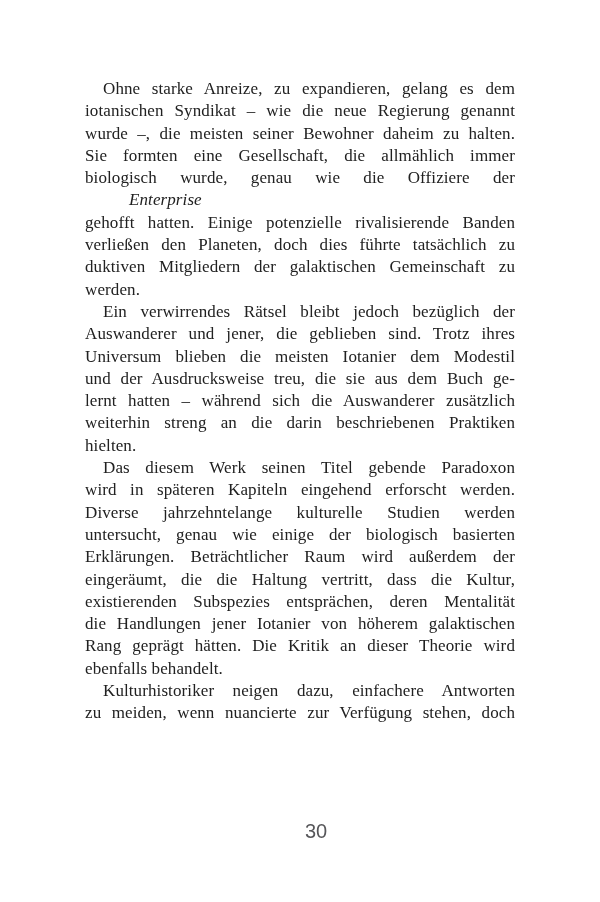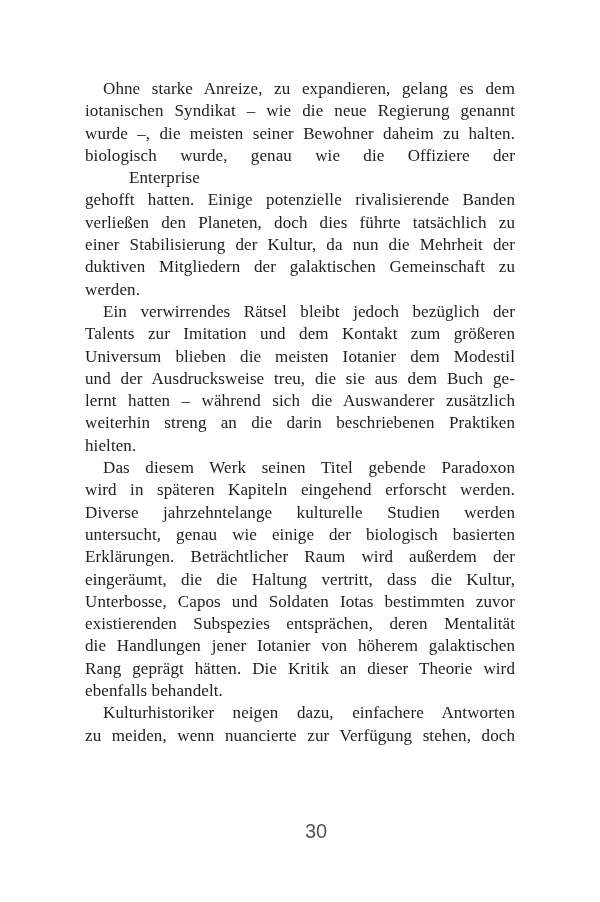--- a/index.html
+++ b/index.html
@@ -29,20 +29,21 @@
     text-align-last: justify;
     letter-spacing: 0.1px;
   }
   .line.indent {
     text-indent: 18px;
   }
   .line.last-left {
     text-align-last: left;
   }
   .line .italic {
+    font-style: italic;
     margin-left: 44px;
   }
   .page-number {
     position: absolute;
     left: 16px;
     top: 822px;
     width: 100%;
     text-align: center;
     font-family: "Liberation Sans", "DejaVu Sans", sans-serif;
     font-size: 20px;
@@ -51,40 +52,39 @@
   }
 </style>
 </head>
 <body>
 
 <div class="page">
   <div class="text-block">
       <div class="line indent">Ohne starke Anreize, zu expandieren, gelang es dem</div>
       <div class="line">iotanischen Syndikat – wie die neue Regierung genannt</div>
       <div class="line">wurde –, die meisten seiner Bewohner daheim zu halten.</div>
+      <div class="line">Sie formten eine Gesellschaft, die allmählich immer</div>
       <div class="line"><span>biologisch wurde, genau wie die Offiziere der </span><span class="italic">Enterprise</span></div>
       <div class="line">gehofft hatten. Einige potenzielle rivalisierende Banden</div>
       <div class="line">verließen den Planeten, doch dies führte tatsächlich zu</div>
-      <div class="line">einer Stabilisierung der Kultur, da nun die Mehrheit der</div>
       <div class="line">duktiven Mitgliedern der galaktischen Gemeinschaft zu</div>
       <div class="line last-left">werden.</div>
       <div class="line indent">Ein verwirrendes Rätsel bleibt jedoch bezüglich der</div>
-      <div class="line">Talents zur Imitation und dem Kontakt zum größeren</div>
+      <div class="line">Auswanderer und jener, die geblieben sind. Trotz ihres</div>
       <div class="line">Universum blieben die meisten Iotanier dem Modestil</div>
       <div class="line">und der Ausdrucksweise treu, die sie aus dem Buch ge-</div>
       <div class="line">lernt hatten – während sich die Auswanderer zusätzlich</div>
       <div class="line">weiterhin streng an die darin beschriebenen Praktiken</div>
       <div class="line last-left">hielten.</div>
       <div class="line indent">Das diesem Werk seinen Titel gebende Paradoxon</div>
       <div class="line">wird in späteren Kapiteln eingehend erforscht werden.</div>
       <div class="line">Diverse jahrzehntelange kulturelle Studien werden</div>
       <div class="line">untersucht, genau wie einige der biologisch basierten</div>
       <div class="line">Erklärungen. Beträchtlicher Raum wird außerdem der</div>
       <div class="line">eingeräumt, die die Haltung vertritt, dass die Kultur,</div>
-      <div class="line">Unterbosse, Capos und Soldaten Iotas bestimmten zuvor</div>
       <div class="line">existierenden Subspezies entsprächen, deren Mentalität</div>
       <div class="line">die Handlungen jener Iotanier von höherem galaktischen</div>
       <div class="line">Rang geprägt hätten. Die Kritik an dieser Theorie wird</div>
       <div class="line last-left">ebenfalls behandelt.</div>
       <div class="line indent">Kulturhistoriker neigen dazu, einfachere Antworten</div>
       <div class="line">zu meiden, wenn nuancierte zur Verfügung stehen, doch</div>
     </div>
   <div class="page-number">30</div>
 </div>
 

